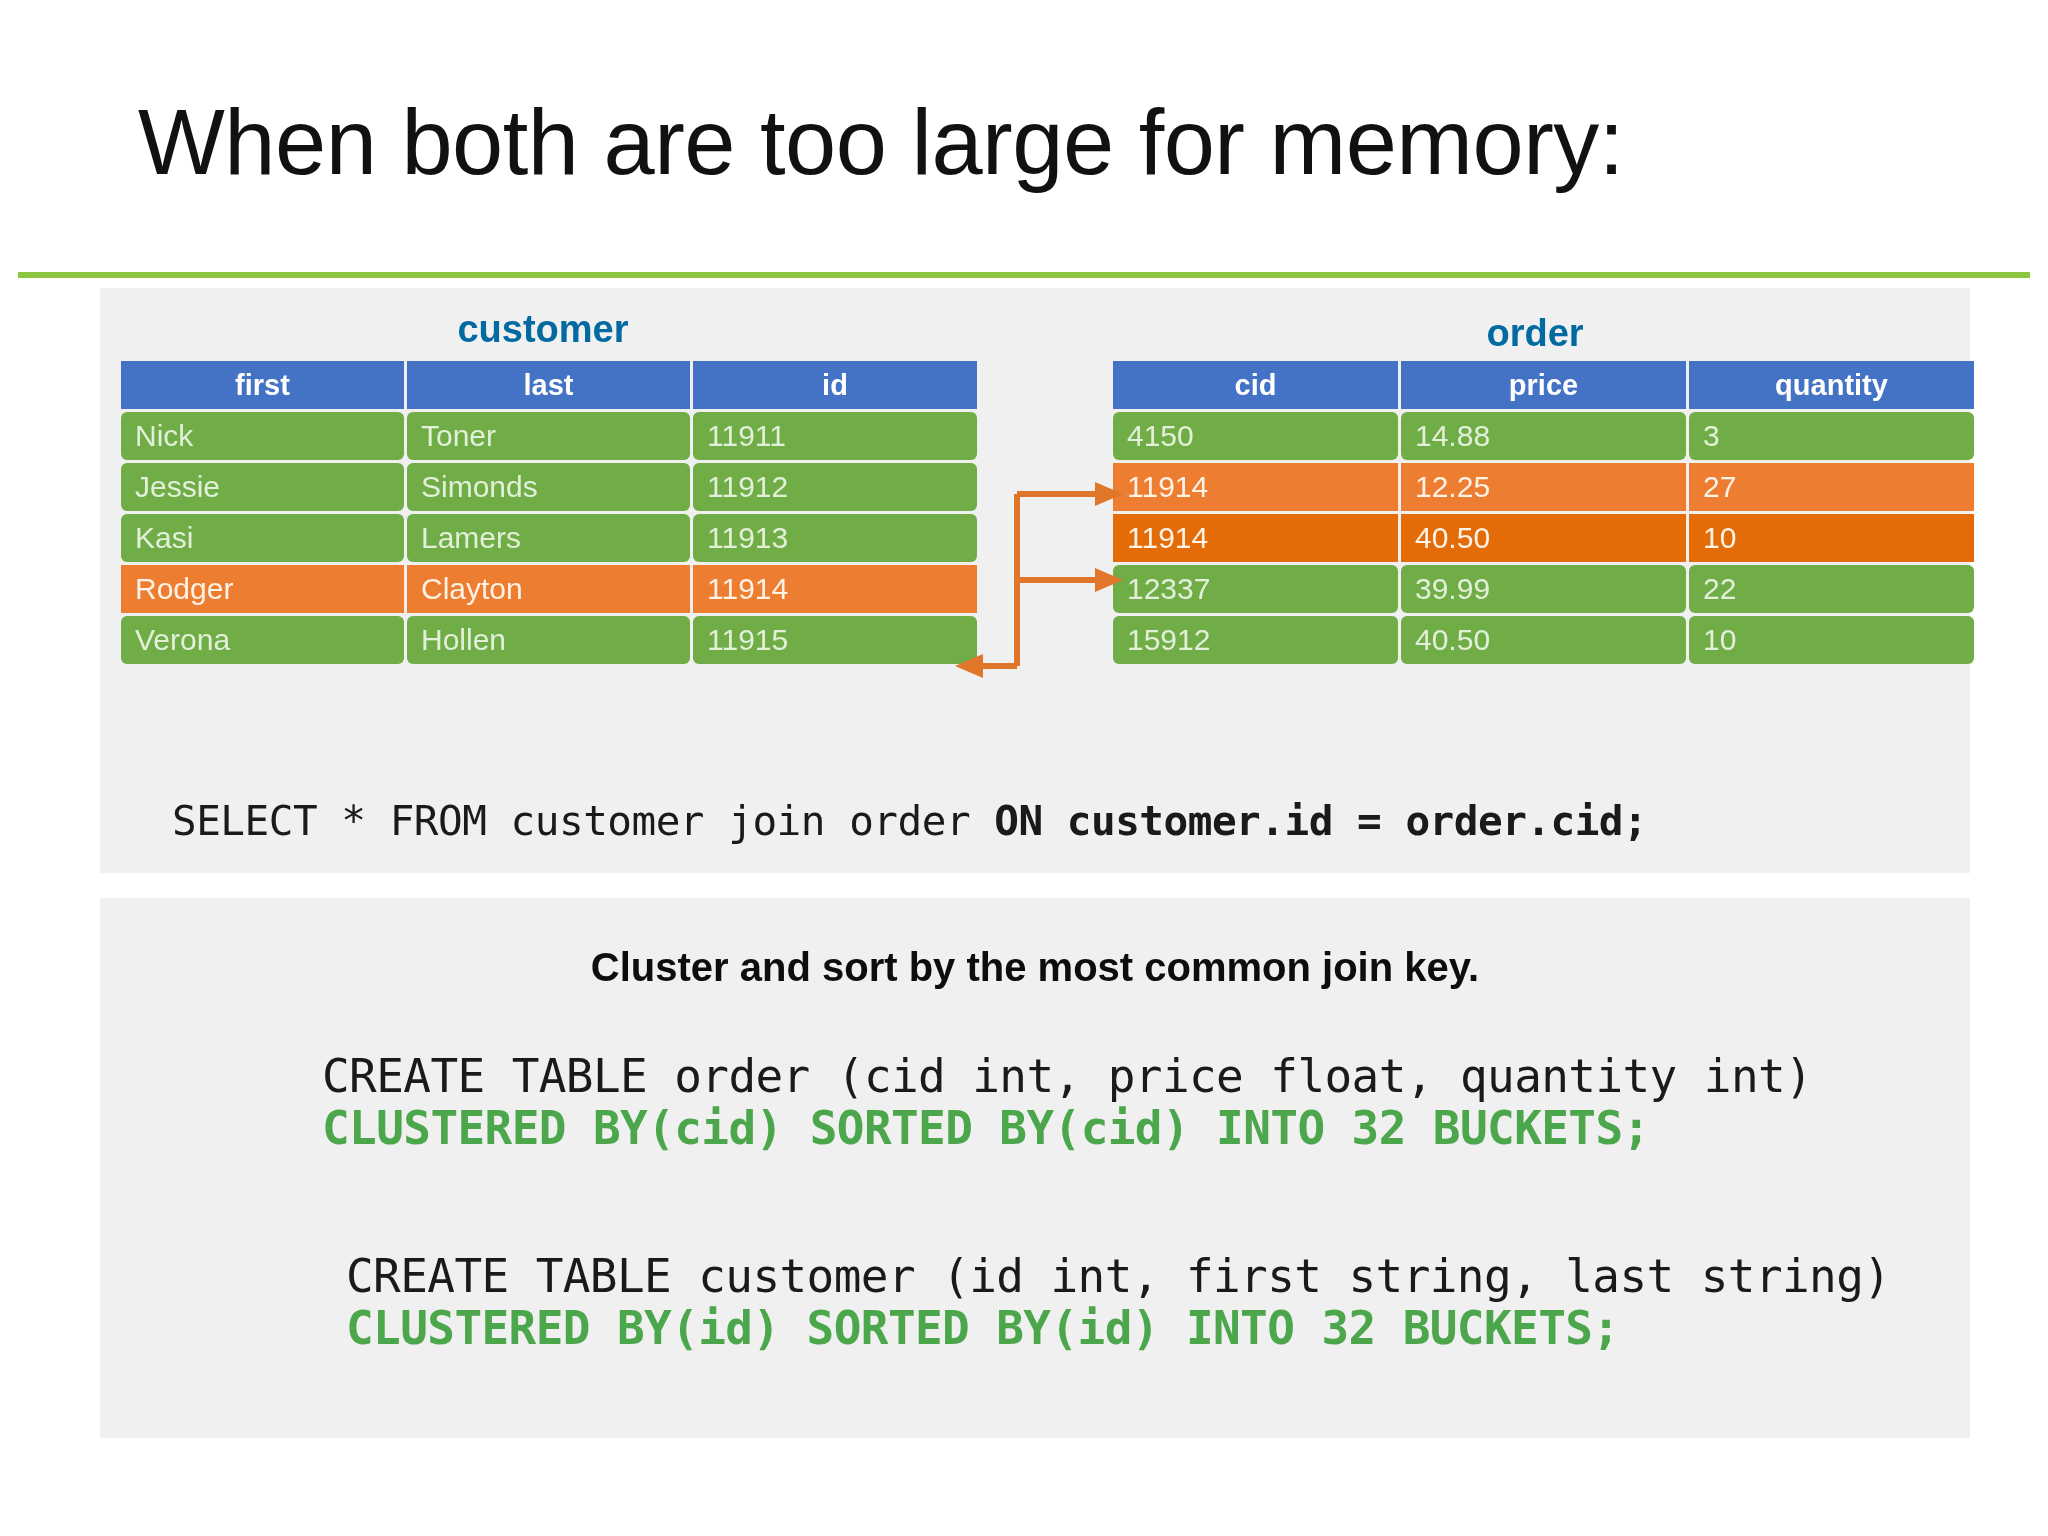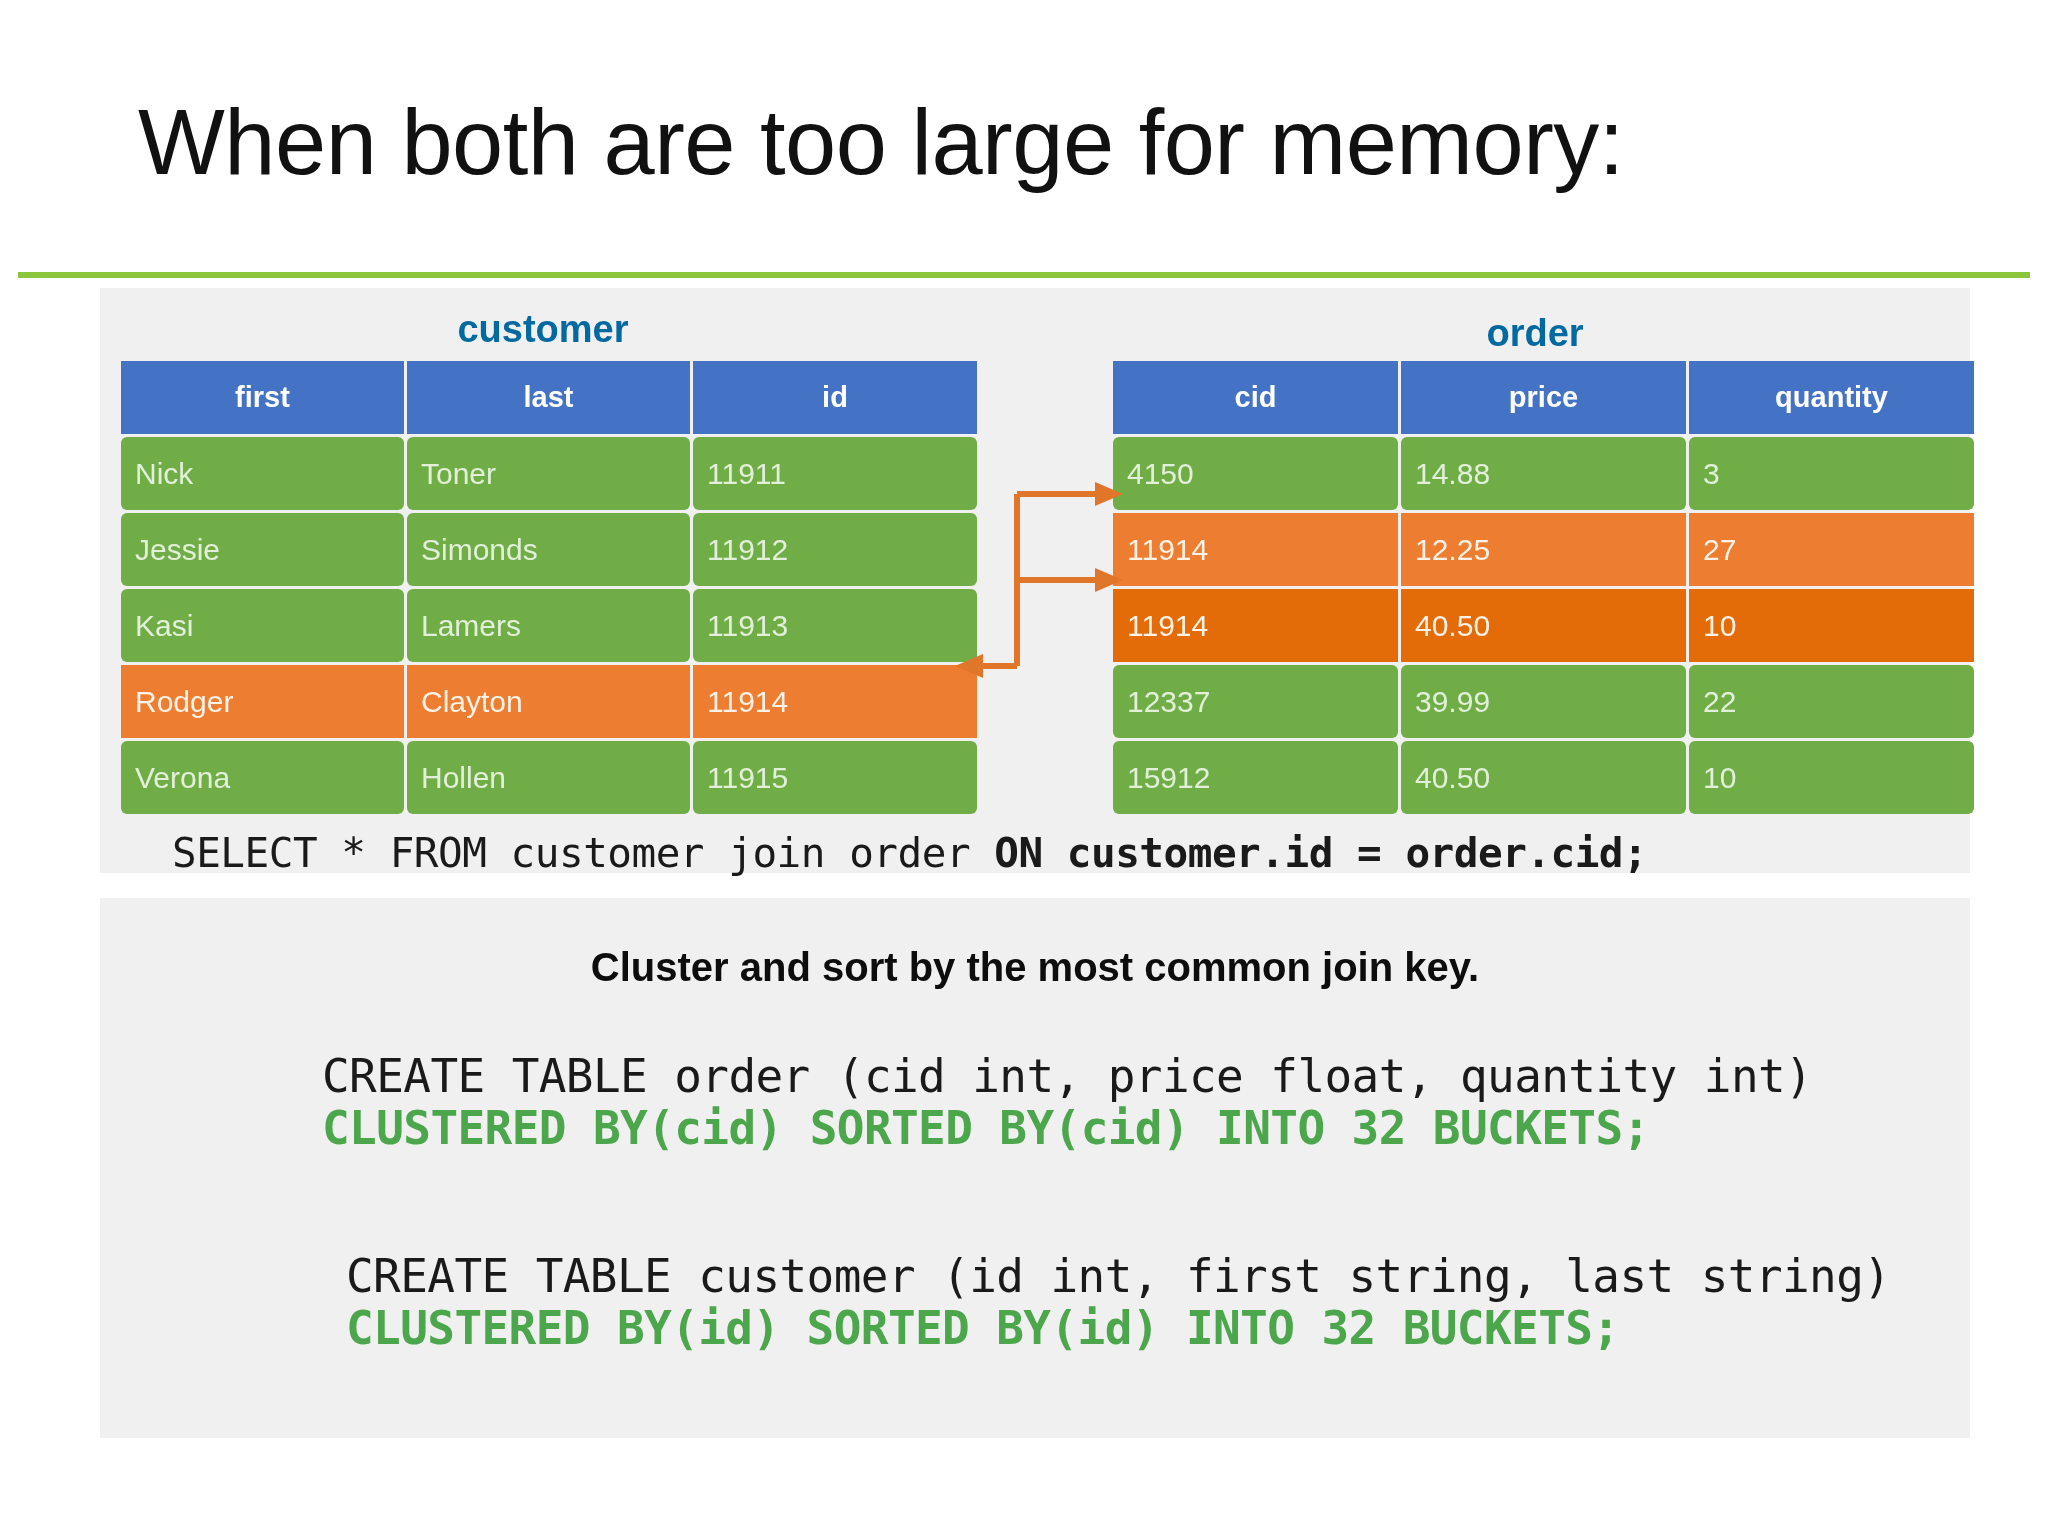--- a/index.html
+++ b/index.html
@@ -67,21 +67,21 @@
   .caption-order    { left: 1110px; top: 312px; width: 850px; text-align: center; }
 
   
   .dtable {
     position: absolute;
     border-collapse: separate;
     border-spacing: 3px;
     table-layout: fixed;
   }
   .dtable th, .dtable td {
-    height: 73px;
+    height: 48px;
     padding: 0 14px;
     font-size: 30px;
     font-weight: normal;
     vertical-align: middle;
     box-sizing: border-box;
     overflow: hidden;
     white-space: nowrap;
   }
   .dtable th {
     background: #4472C4;
@@ -124,21 +124,20 @@
     width: 170px;
     height: 220px;
     pointer-events: none;
   }
 
   
   .sql {
     position: absolute;
     font-family: "DejaVu Sans Mono", "Liberation Mono", monospace;
     white-space: nowrap;
-    margin-top: 32px;
   }
   .sql-select {
     left: 172px;
     top: 797px;
     font-size: 41px;
     color: #1a1a1a;
     letter-spacing: -0.5px;
   }
   .sql-select .kw { font-weight: bold; }
 

